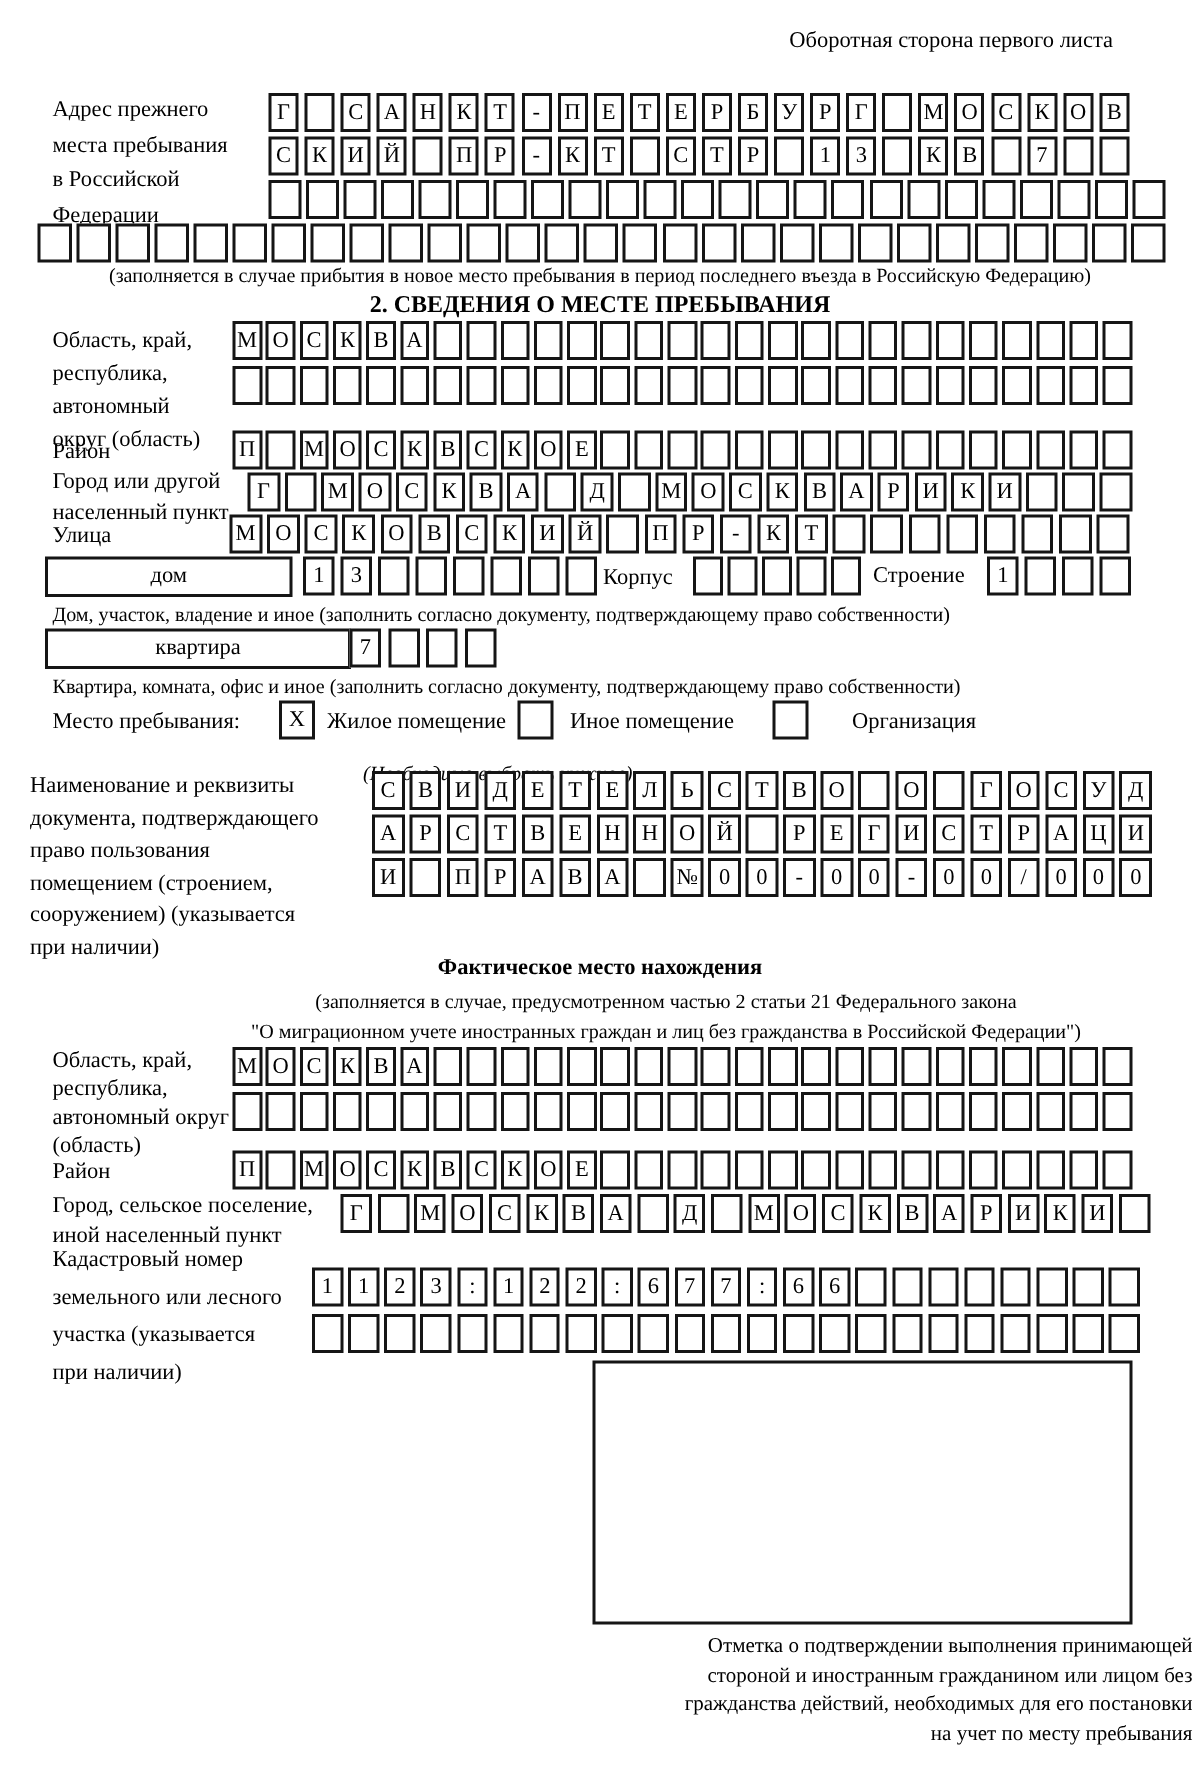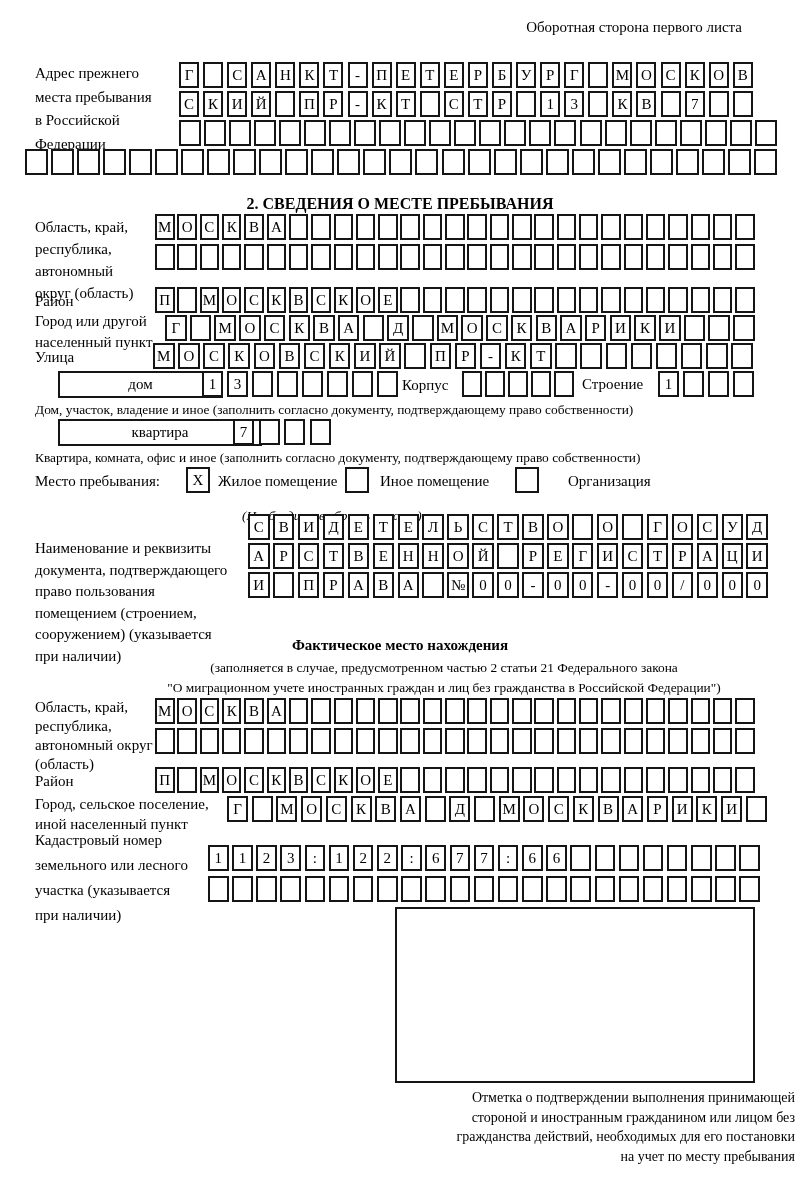--- a/index.html
+++ b/index.html
@@ -9,21 +9,21 @@
   .note{position:absolute;font-size:13.4px;white-space:pre-line;}
   .center{left:0;width:800px;text-align:center;}
   .bold{font-weight:bold;}
   .cellrow{position:absolute;display:flex;justify-content:space-between;}
   .cell{flex:0 0 auto;box-sizing:border-box;width:var(--cw,20px);height:26px;
         border:2px solid #151515;display:flex;align-items:center;justify-content:center;
         font-size:15px;background:#fff;}
   .checkbox{position:absolute;box-sizing:border-box;width:24px;height:26px;border:2px solid #151515;
         display:flex;align-items:center;justify-content:center;font-size:15px;}
   .labelbox{position:absolute;box-sizing:border-box;height:27px;border:2px solid #151515;
-        display:flex;align-items:center;justify-content:center;font-size:15px;margin-left:28px;}
+        display:flex;align-items:center;justify-content:center;font-size:15px;}
   .stampbox{position:absolute;box-sizing:border-box;border:2px solid #151515;background:#fff;}
 </style>
 </head>
 <body>
 
 <div class="page">
 
   <div class="lbl" style="top:16px;right:58px;left:auto;">Оборотная сторона первого листа</div>
 
   <div class="lbl" style="left:35px;top:62px;line-height:23.5px;">Адрес прежнего
@@ -134,20 +134,21 @@
       <span class="cell"></span>
       <span class="cell"></span>
       <span class="cell"></span>
       <span class="cell"></span>
       <span class="cell"></span>
       <span class="cell"></span>
       <span class="cell"></span>
       <span class="cell"></span>
     </div>
 
+  <div class="note center" style="top:176px;">(заполняется в случае прибытия в новое место пребывания в период последнего въезда в Российскую Федерацию)</div>
 
   <div class="lbl center bold" style="top:193px;font-size:16px;">2. СВЕДЕНИЯ О МЕСТЕ ПРЕБЫВАНИЯ</div>
 
   <div class="lbl" style="left:35px;top:216px;">Область, край,
 республика,
 автономный
 округ (область)</div>
   <div class="cellrow" style="left:155px;top:214px;width:600px;--cw:19.5px;">
       <span class="cell">М</span>
       <span class="cell">О</span>
@@ -334,21 +335,21 @@
 
   <div class="lbl" style="left:35px;top:470px;">Место пребывания:</div>
   <div class="checkbox" style="left:186px;top:467px;">X</div>
   <div class="lbl" style="left:218px;top:470px;">Жилое помещение</div>
   <div class="checkbox" style="left:345px;top:467px;"></div>
   <div class="lbl" style="left:380px;top:470px;">Иное помещение</div>
   <div class="checkbox" style="left:515px;top:467px;"></div>
   <div class="lbl" style="left:568px;top:470px;">Организация</div>
   <div class="note" style="left:242px;top:508px;font-style:italic;">(Необходимо выбрать нужное)</div>
 
-  <div class="lbl" style="left:35px;top:514px;line-height:21.5px;margin-top:24px;">Наименование и реквизиты
+  <div class="lbl" style="left:20px;top:514px;line-height:21.5px;">Наименование и реквизиты
 документа, подтверждающего
 право пользования
 помещением (строением,
 сооружением) (указывается
 при наличии)</div>
   <div class="cellrow" style="left:248px;top:514px;width:520px;--cw:21.5px;">
       <span class="cell">С</span>
       <span class="cell">В</span>
       <span class="cell">И</span>
       <span class="cell">Д</span>

